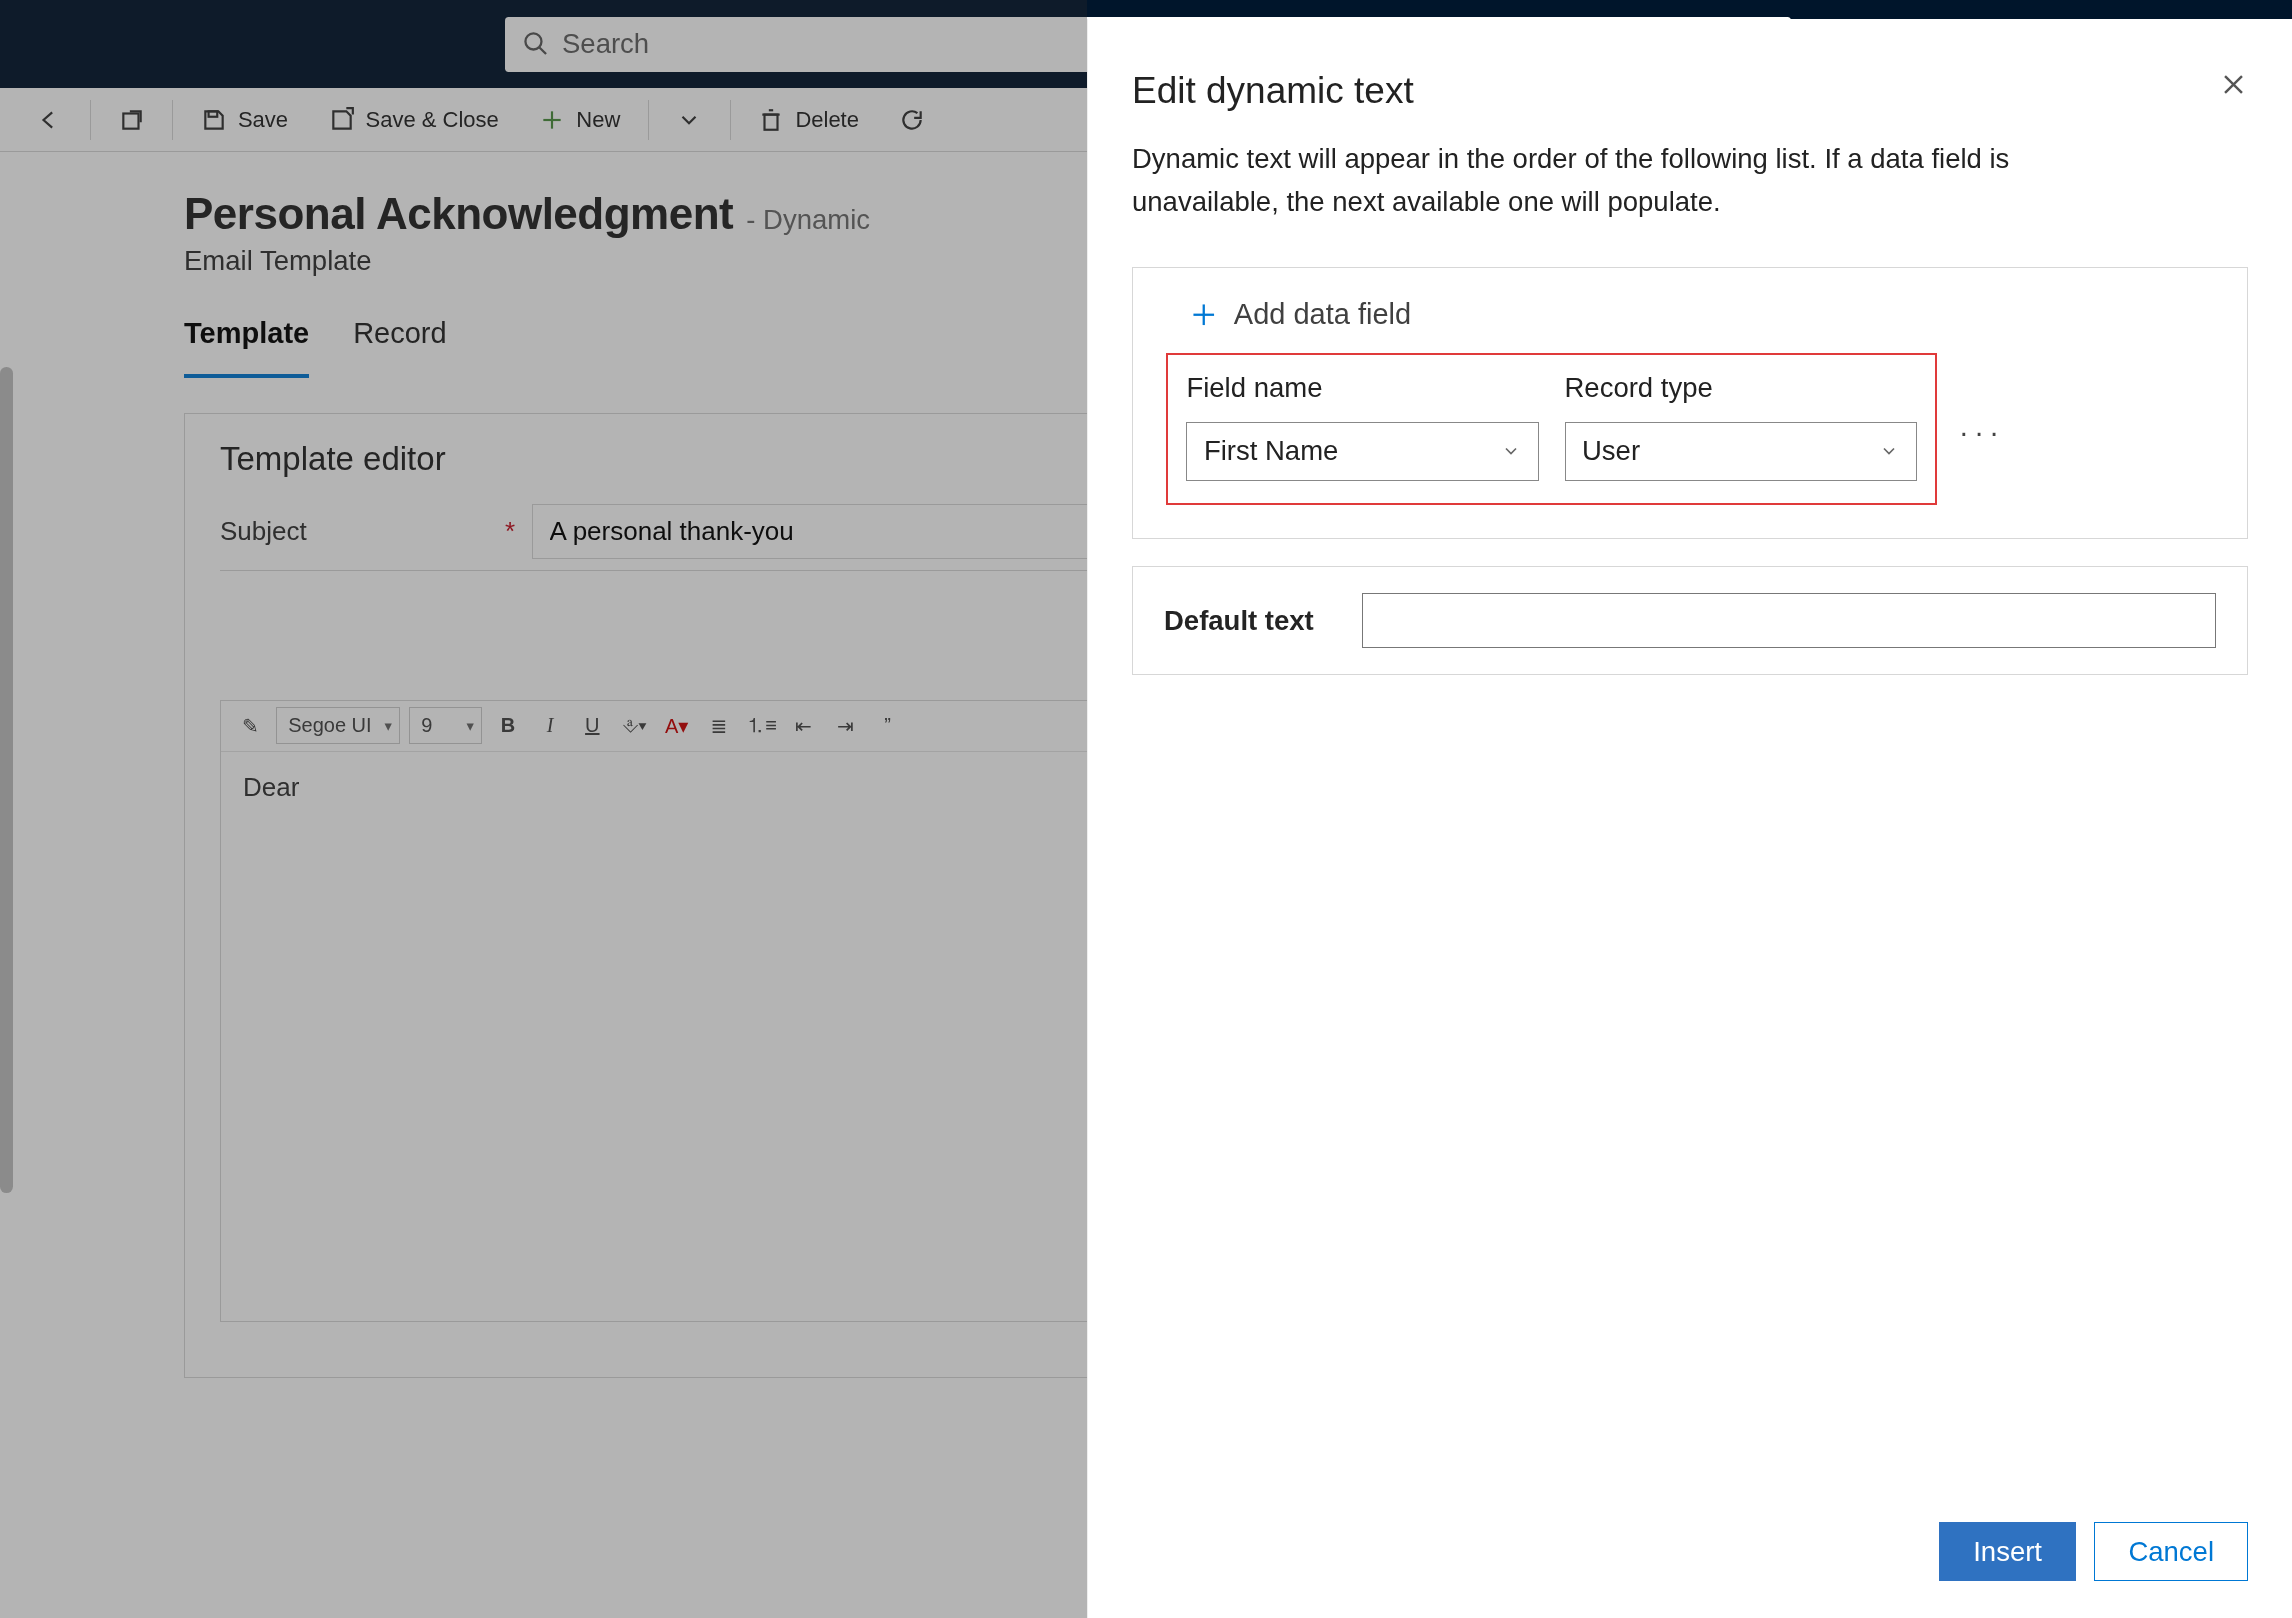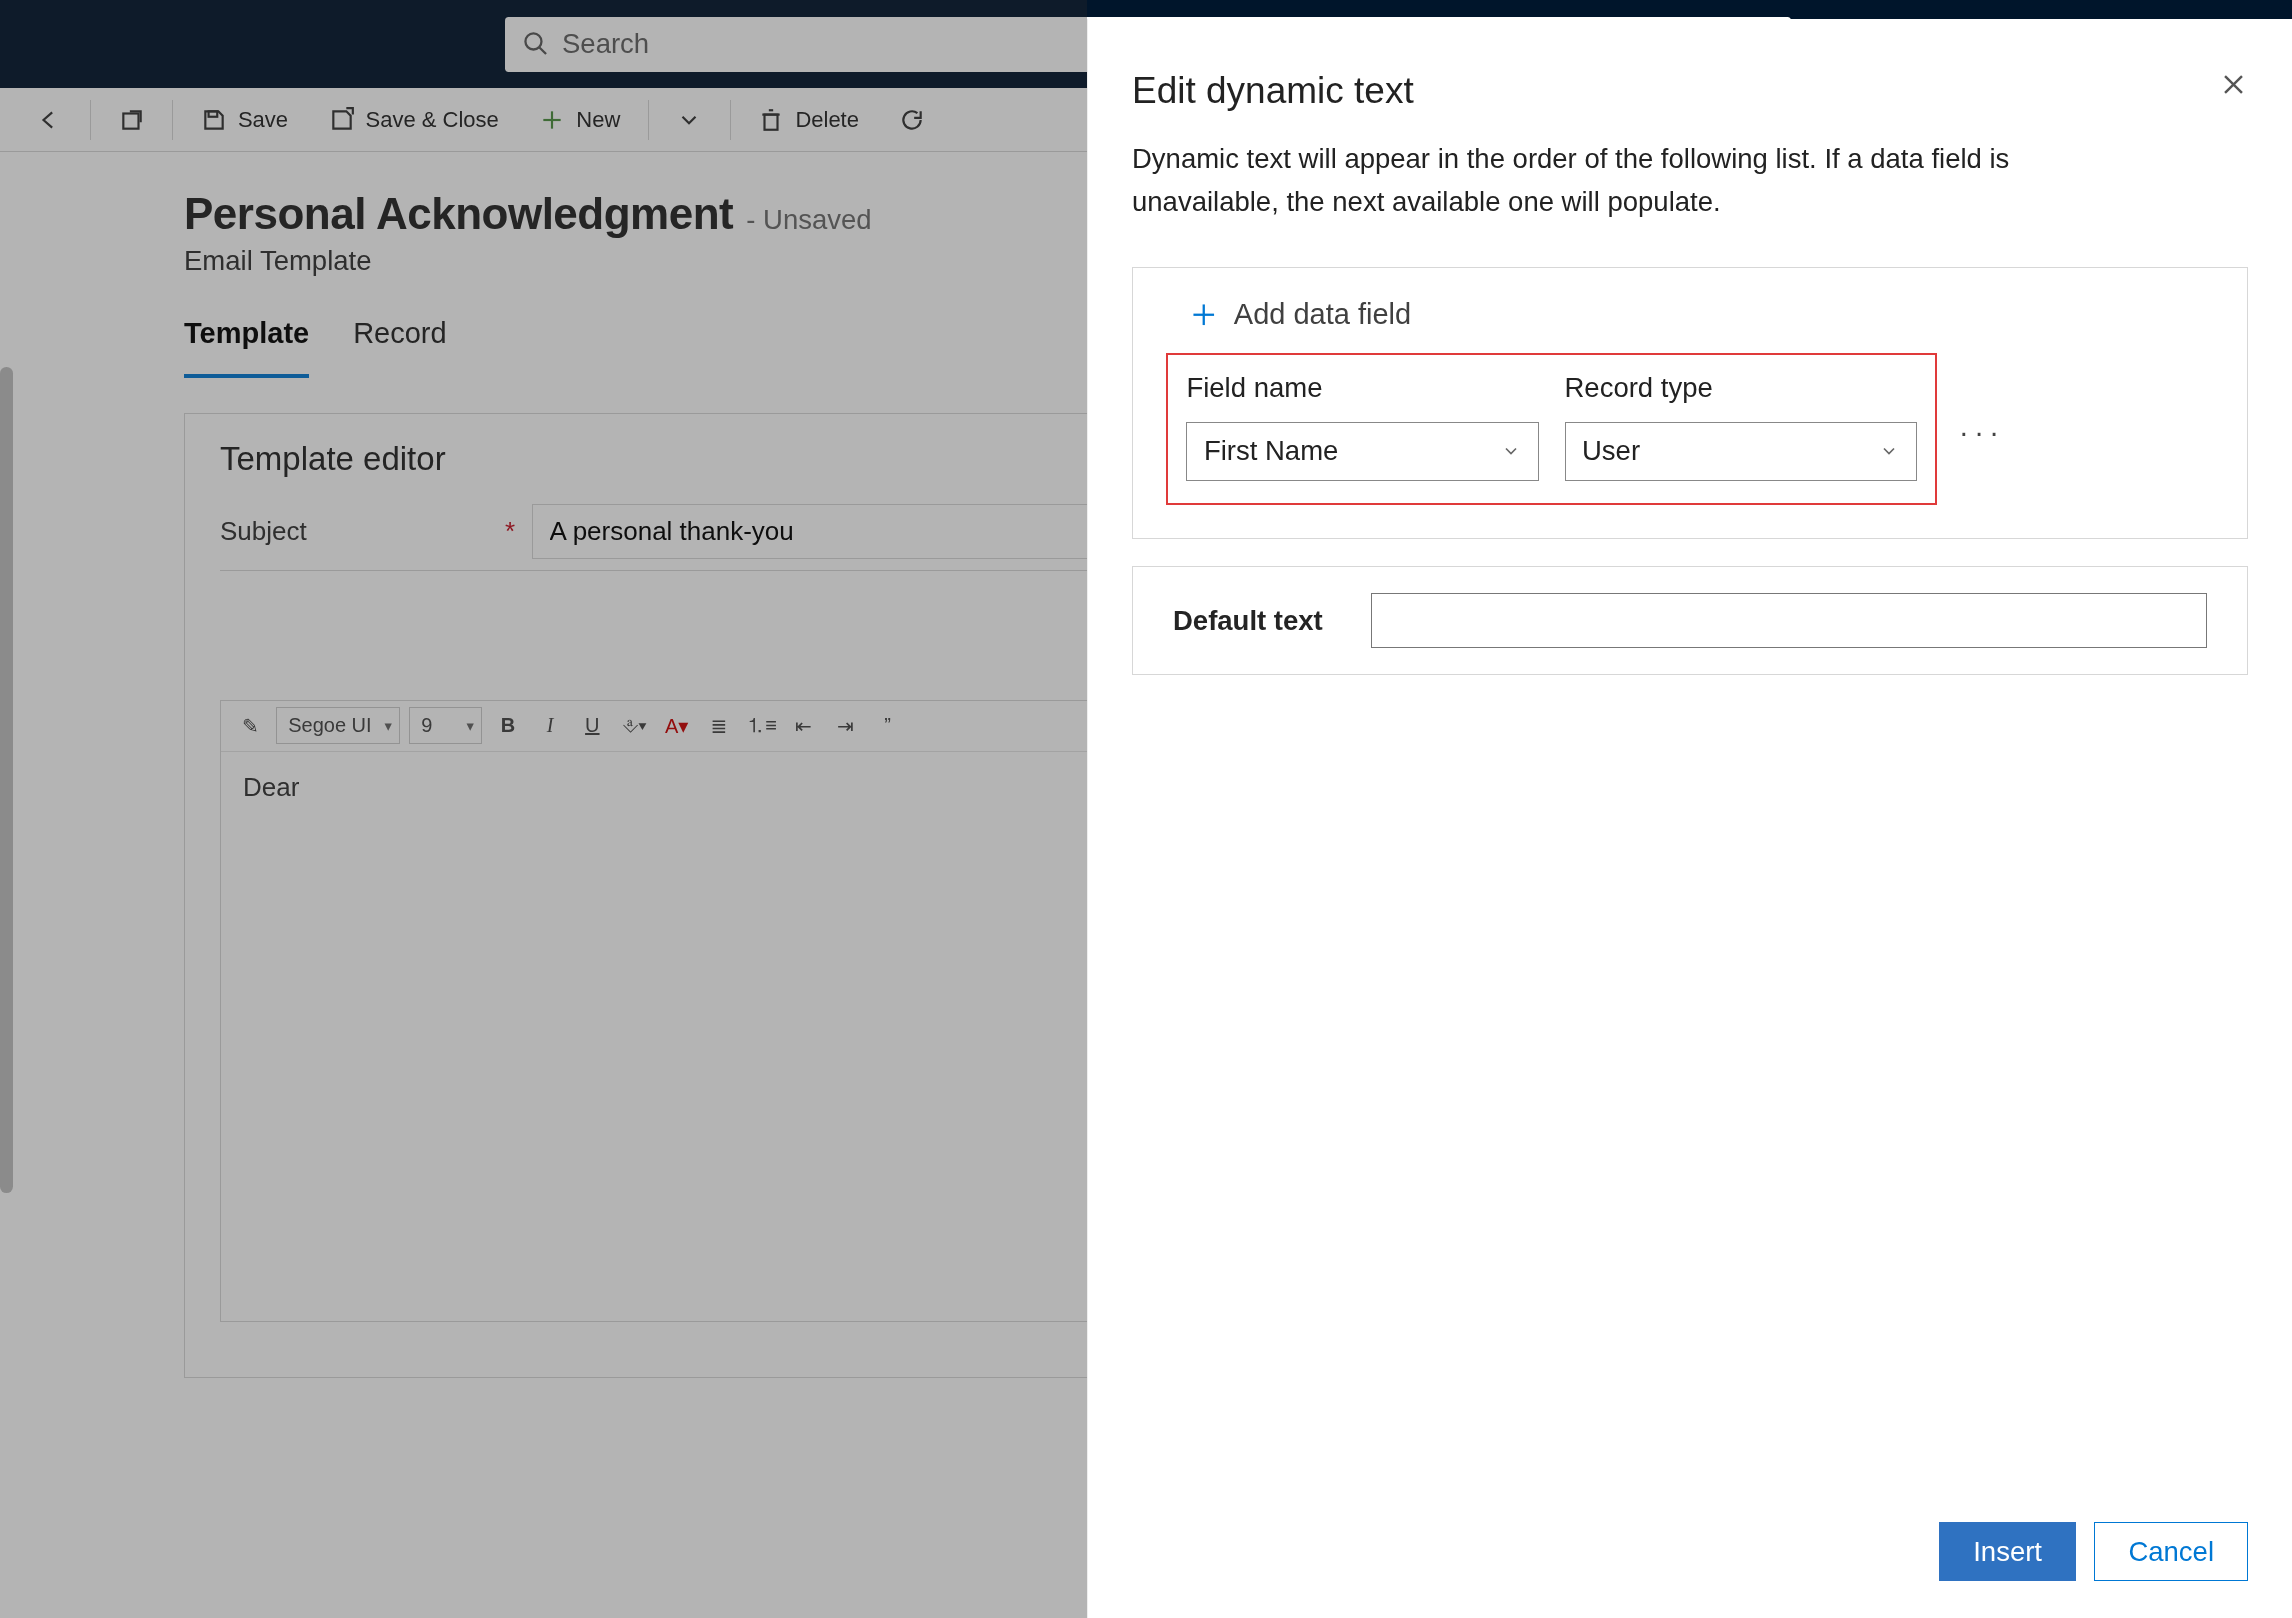--- a/index.html
+++ b/index.html
@@ -159,21 +159,21 @@
     width: 100%;
   }
   .dd svg { width: 20px; height: 20px; stroke: #666; }
 
   .more-dots { margin-top: 81px; margin-left: 22px; font-size: 29px; letter-spacing: 5.5px; color: #444; }
   .panel-row-flex { display: flex; align-items: flex-start; }
 
   .default-card {
     margin-top: 27.5px;
     border: 0.9px solid #d7d7d7;
-    padding: 26px 40px;
+    padding: 26px 31px;
     display: flex; align-items: center; gap: 48px;
   }
   .default-label { font-size: 27.5px; font-weight: 600; }
   .default-input {
     flex: 1; height: 55px; border: 0.9px solid #777;
   }
 
   .panel-footer {
     margin-top: auto;
     padding: 18.4px 0 37px 0;
@@ -256,21 +256,21 @@
       <svg viewBox="0 0 24 24" fill="none" stroke="#333" stroke-width="2">
           <path d="M20 12a8 8 0 1 1-3-6.3"></path>
           <polyline points="20 4 20 10 14 10"></polyline>
         </svg>
     </div>
   </div>
 
   <div class="content">
     <div class="page-title-row">
       <span class="page-title">Personal Acknowledgment</span>
-      <span class="unsaved">- Unsaved</span>
+      <span class="unsaved">- Dynamic</span>
     </div>
     <div class="page-sub">Email Template</div>
 
     <div class="tabs">
       <div class="tab active">Template</div>
       <div class="tab">Record</div>
     </div>
 
     <div class="editor-card">
       <h2>Template editor</h2>

